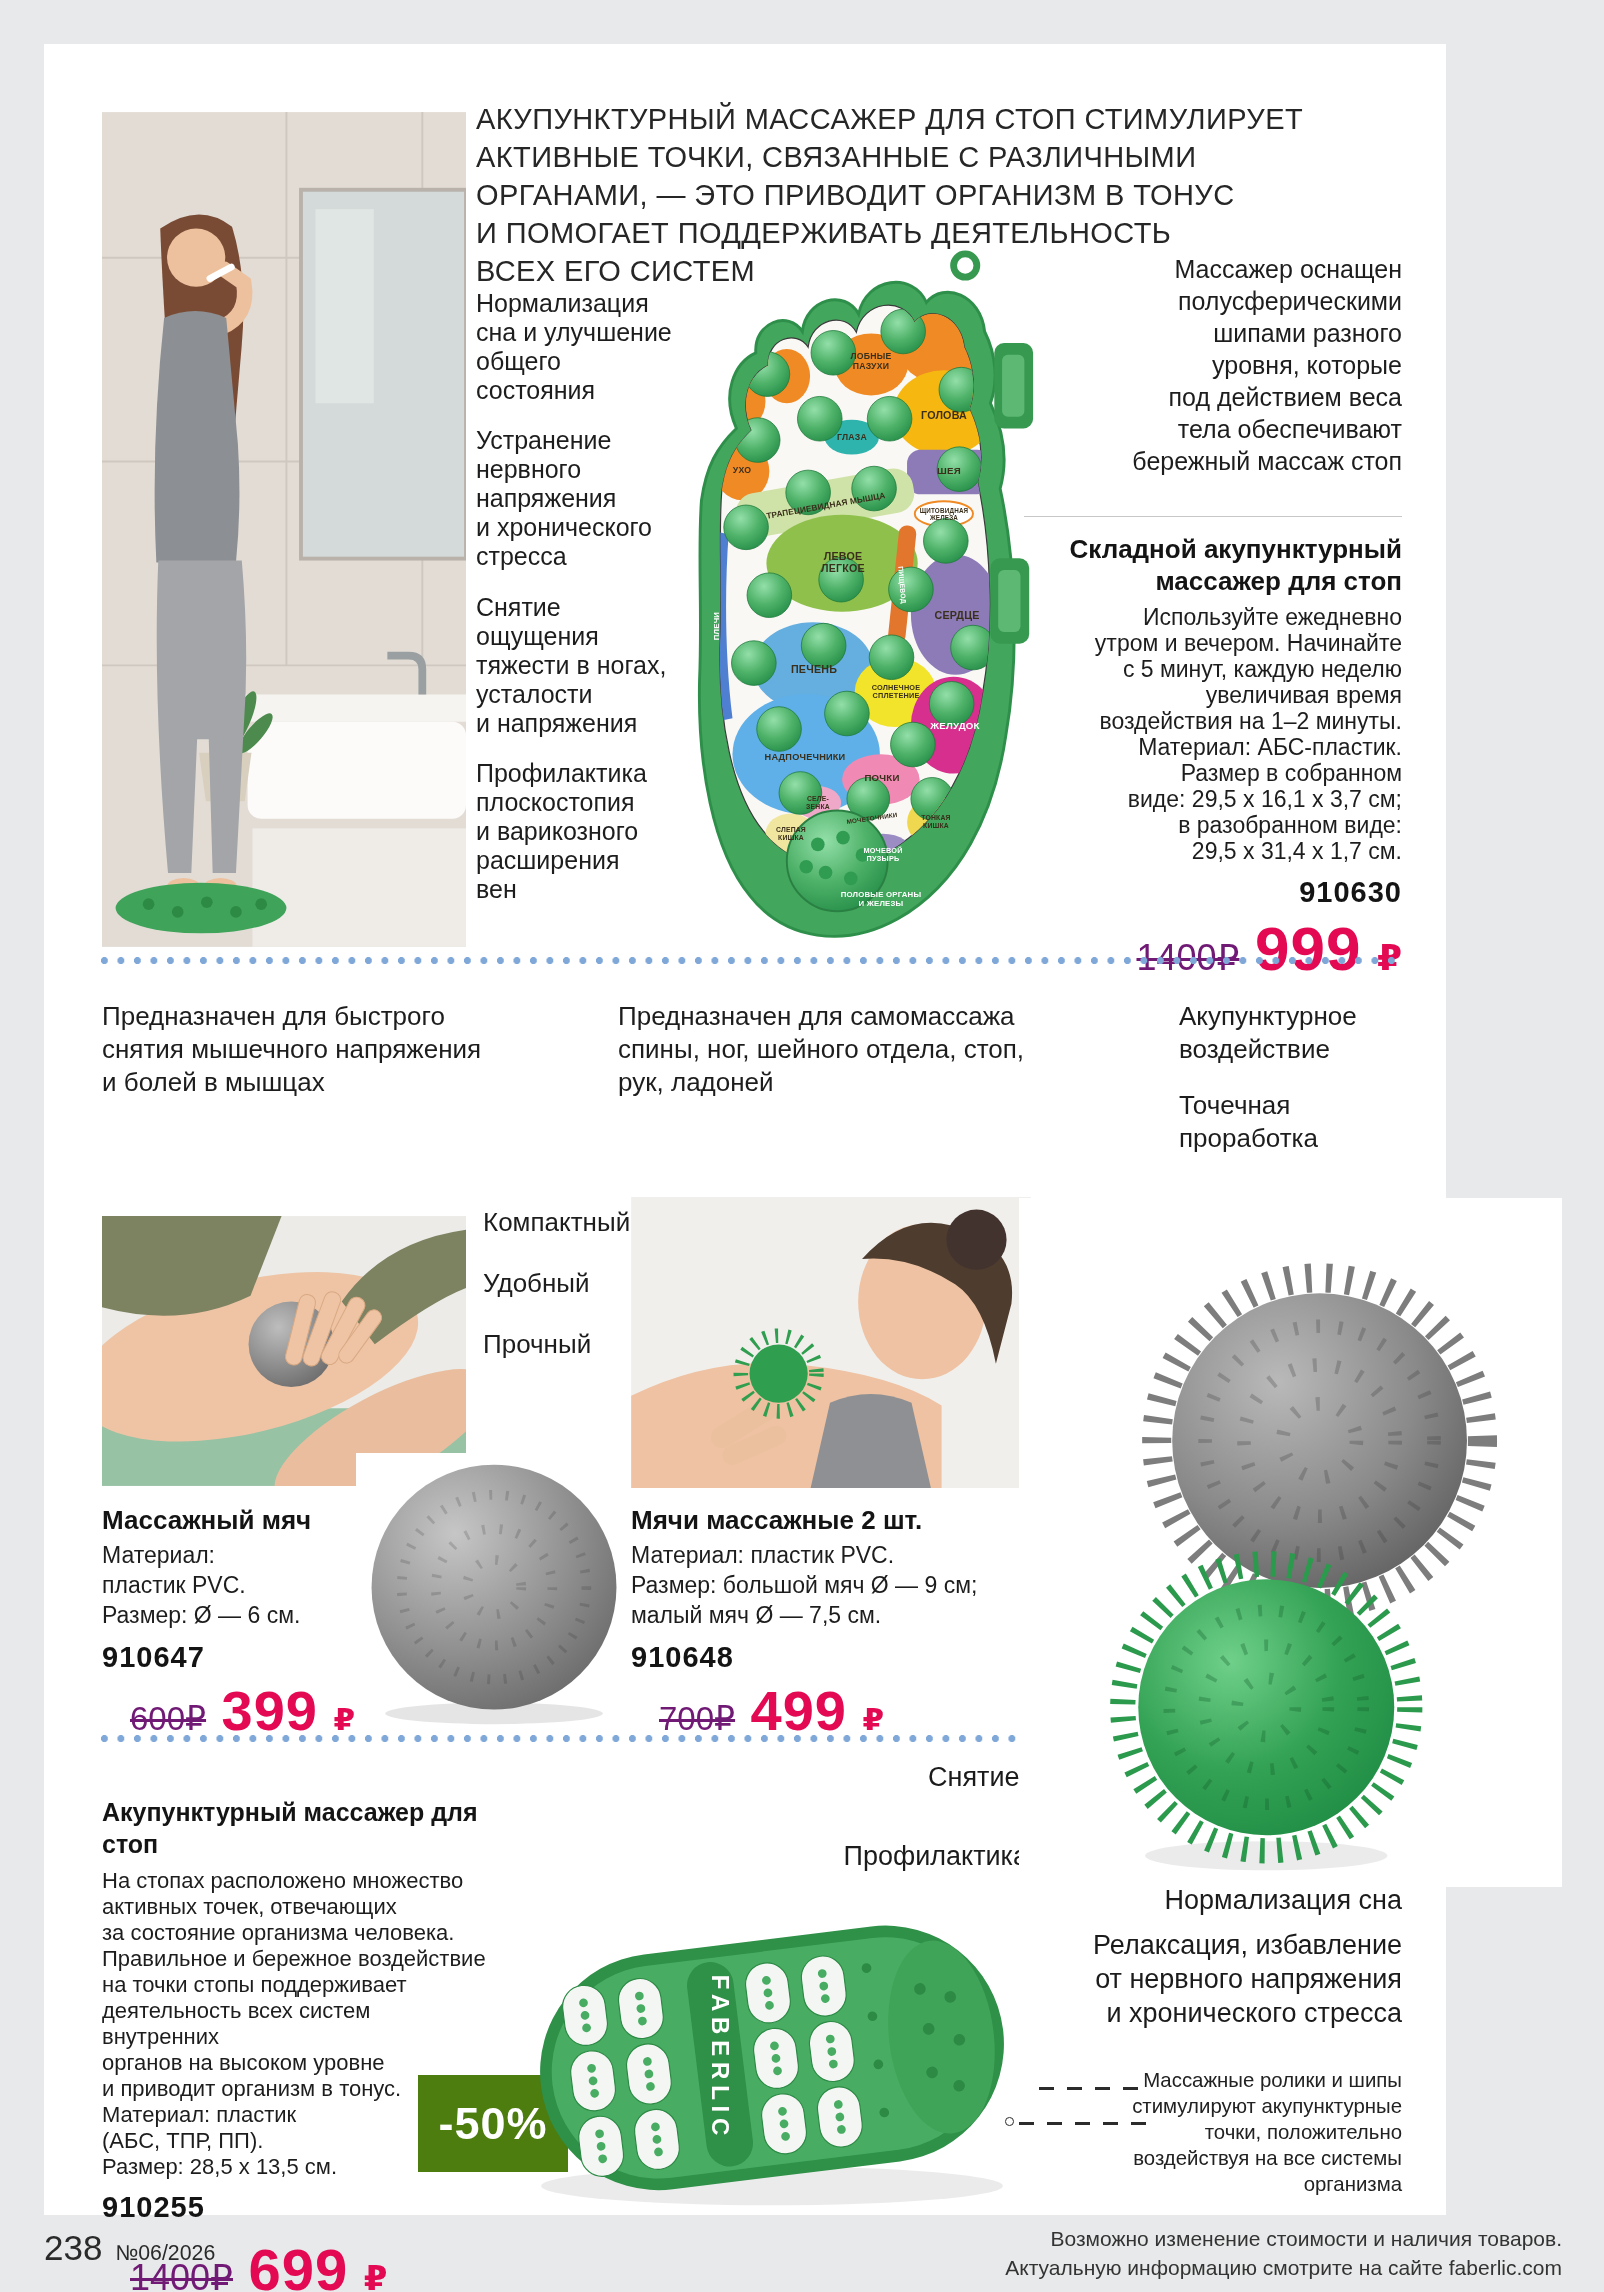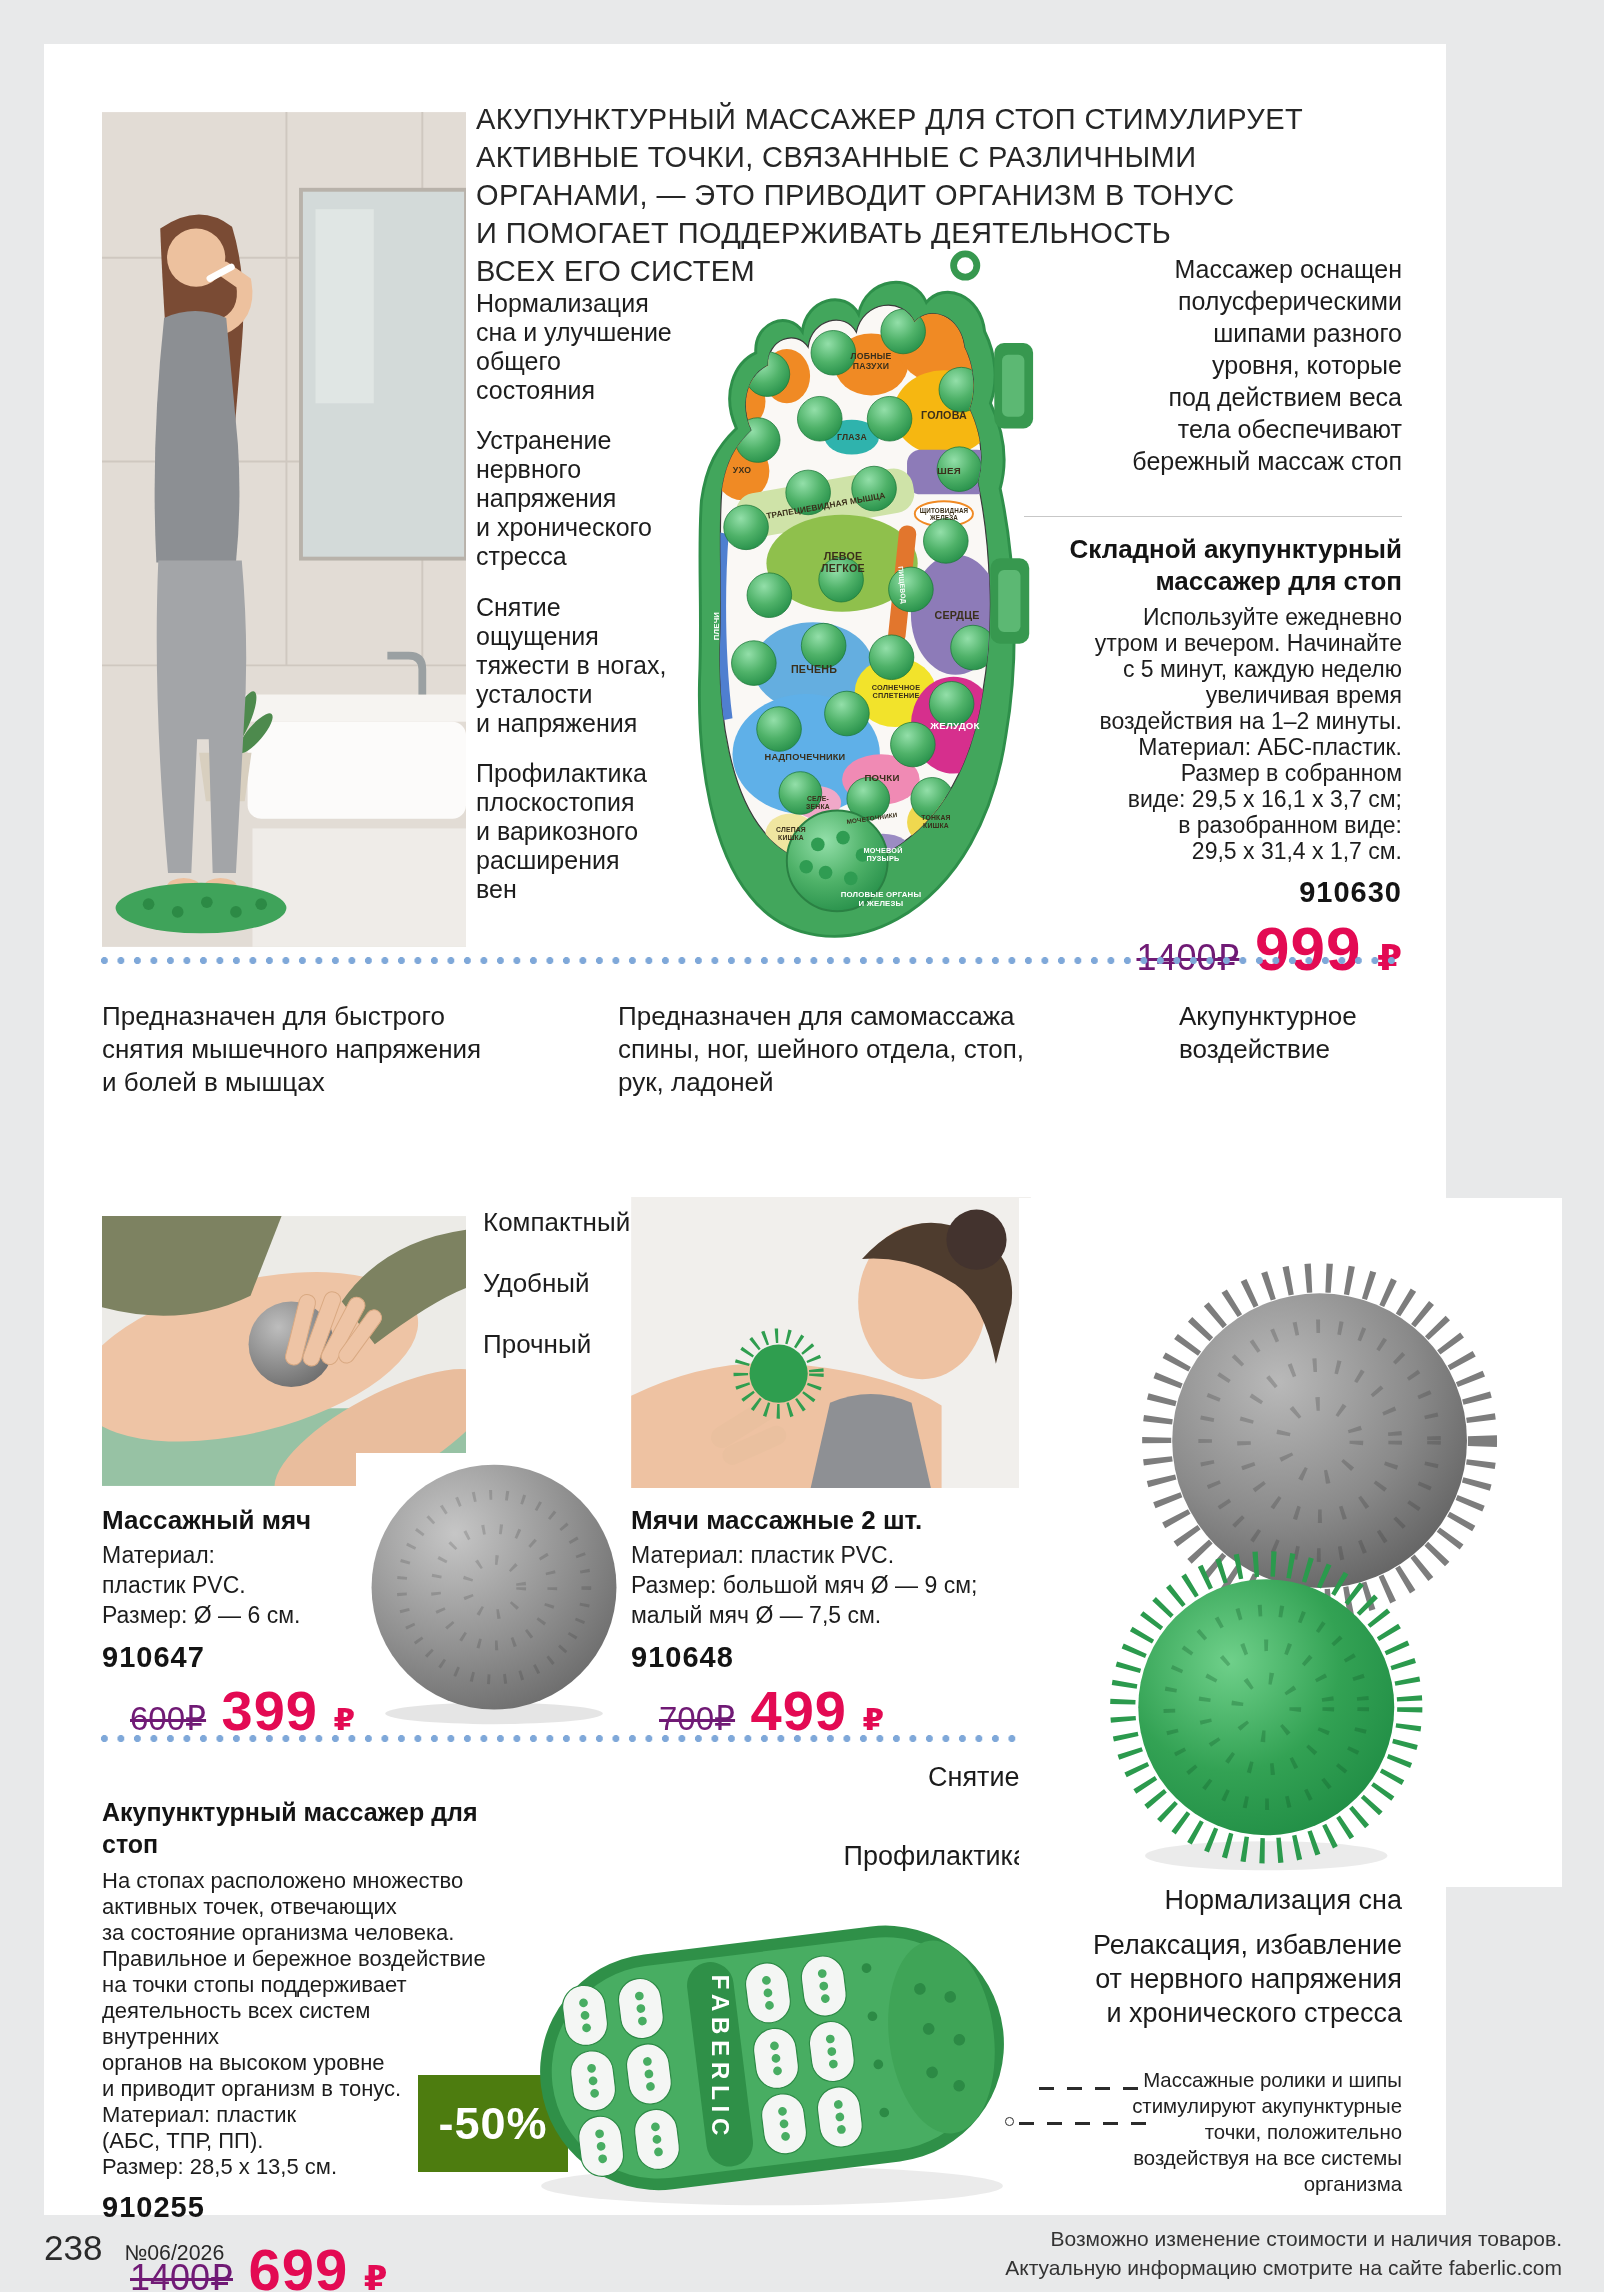--- a/index.html
+++ b/index.html
@@ -67,21 +67,21 @@
 
   .bottom-benefits { left:679px; top:1716px; width:679px; text-align:right; }
   .bottom-benefits div { font-size:27px; line-height:34px; margin-bottom:10.7px; color:#1b1b1b; }
 
   .annotation { left:970px; top:2023px; width:388px; text-align:right; font-size:20.4px; line-height:26px; color:#222; }
   .dash { position:absolute; height:2.9px; background:repeating-linear-gradient(90deg,#2b2b2b 0 14.6px,rgba(0,0,0,0) 14.6px 28px); }
   .dash1 { left:995px; top:2043px; width:109px; }
   .dash2 { left:975px; top:2078px; width:128px; }
   .dashdot { position:absolute; left:961px; top:2073px; width:8.7px; height:8.7px; border:1.9px solid #2b2b2b; border-radius:50%; }
 
-  .footer-left { position:absolute; left:44px; top:2228px; display:flex; align-items:baseline; gap:22px; color:#2a2a2a; }
+  .footer-left { position:absolute; left:44px; top:2228px; display:flex; align-items:baseline; gap:13px; color:#2a2a2a; }
   .footer-left .num { font-size:35px; font-weight:500; }
   .footer-left .issue { font-size:21.3px; }
   .footer-right { position:absolute; right:43px; top:2224px; text-align:right; font-size:21px; line-height:29px; color:#333; }
 </style>
 </head>
 <body>
 
 <div class="page">
   <div class="card">
 
@@ -315,20 +315,22 @@
 и болей в мышцах</p>
     </div>
     <div class="abs midcol c2">
       <p class="pre">Предназначен для самомассажа
 спины, ног, шейного отдела, стоп,
 рук, ладоней</p>
     </div>
     <div class="abs midcol c3">
       <p class="pre">Акупунктурное
 воздействие</p>
+      <p class="pre">Точечная
+проработка</p>
     </div>
 
     <div class="abs features">
       <div>Компактный</div>
       <div>Удобный</div>
       <div>Прочный</div>
     </div>
 
     <div class="abs photo photo-knee">
       <svg width="364" height="270" viewBox="0 0 375 278">

